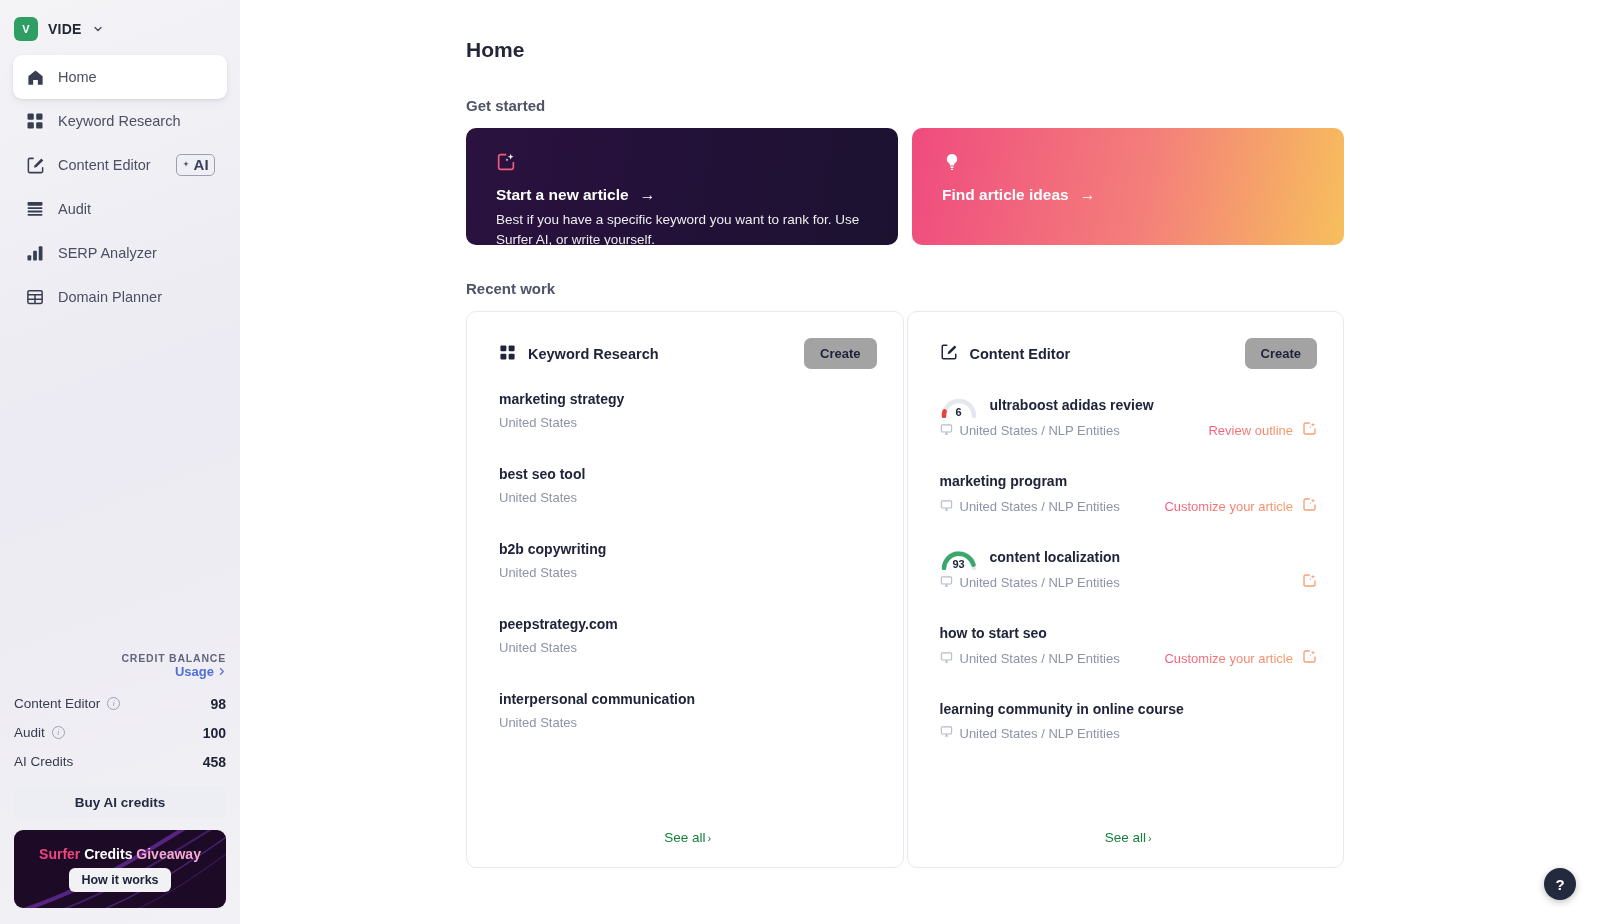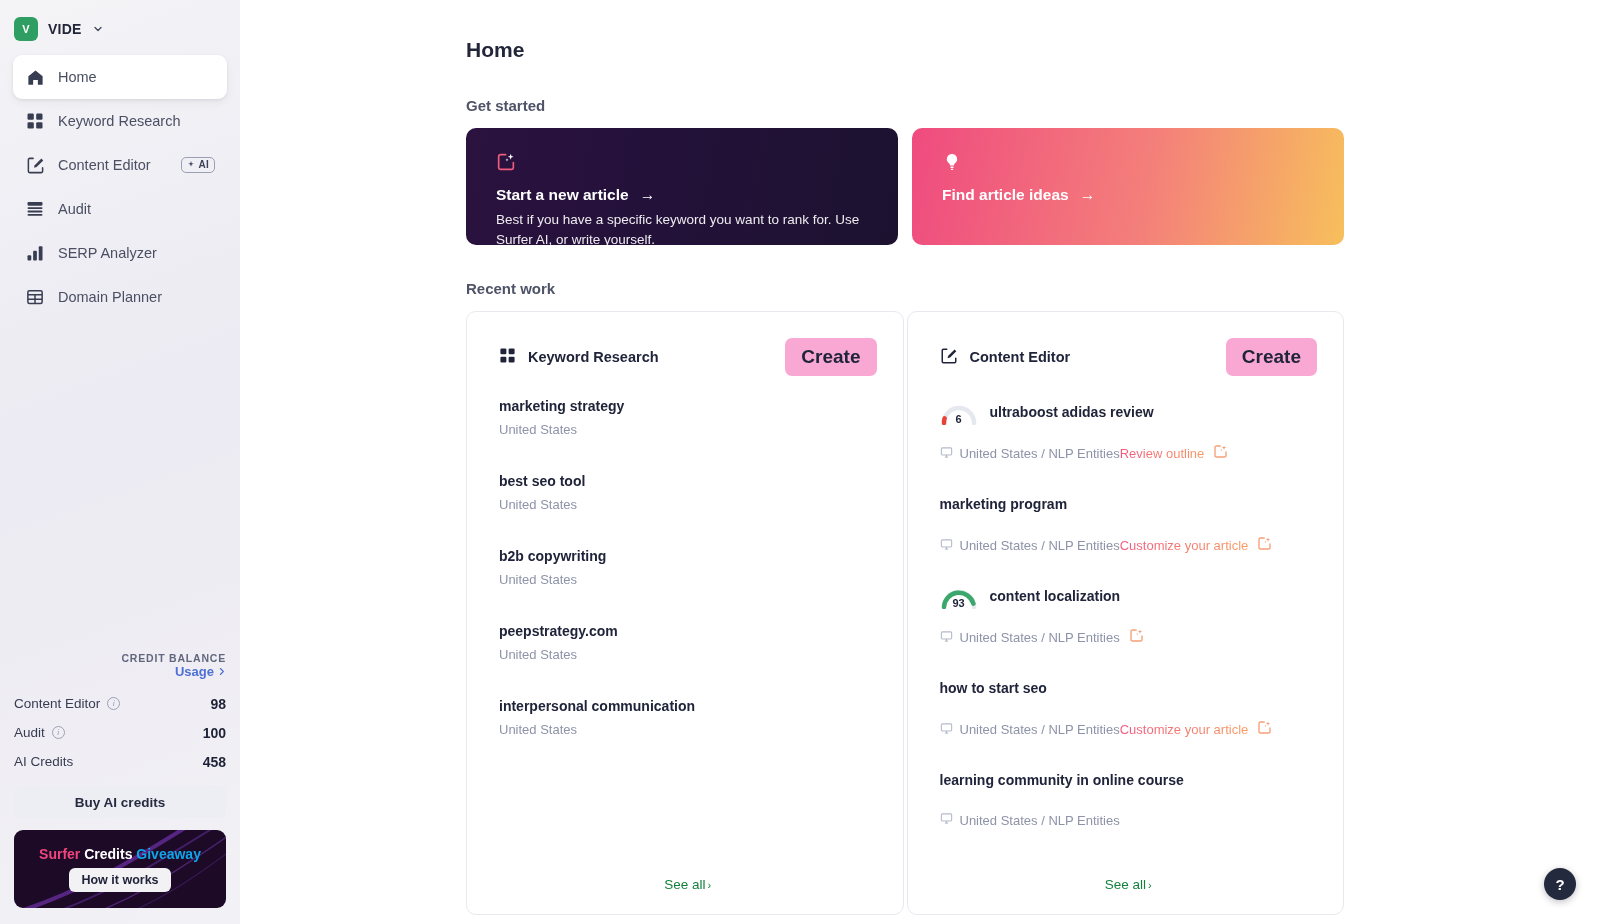--- a/index.html
+++ b/index.html
@@ -41,21 +41,21 @@
     position: relative;
   }
   .nav-item.active {
     background: #ffffff;
     box-shadow: 0 1px 3px rgba(28,30,48,.09), 0 4px 10px rgba(28,30,48,.05);
   }
   .nav-item .ico { width: 20px; height: 20px; display:flex; align-items:center; justify-content:center; color:#383d52; flex:0 0 20px;}
   .nav-label { flex: 1; }
   .ai-badge {
     border: 1px solid #9aa0b4; border-radius: 5px;
-    font-size: 10px; font-weight: 700; color: #3c4158;
+    font-size: 15px; font-weight: 700; color: #3c4158;
     padding: 1px 5px 2px 4px; display: flex; align-items: center; gap: 2px;
     letter-spacing:.3px;
   }
 
   .sidebar-bottom { margin-top: auto; padding: 0 14px 16px 14px; }
   .credit-head {
     display: flex; align-items: flex-end; justify-content: space-between;
     margin-bottom: 10px;
     flex-direction: column;
   }
@@ -81,21 +81,21 @@
   }
   .promo {
     margin-top: 12px; height: 78px; border-radius: 9px;
     background: #1c0a26; position: relative; overflow: hidden;
     display: flex; flex-direction: column; align-items: center; justify-content: center; gap: 6px;
   }
   .promo svg.swoosh { position: absolute; inset: 0; width: 100%; height: 100%; }
   .promo-title { font-size: 14px; font-weight: 700; position: relative; z-index: 2; }
   .promo-title .s1 { color: #f0457f; }
   .promo-title .s2 { color: #ffffff; }
-  .promo-title .s3 { color: #0ea5e9; }
+  .promo-title .s3 { color: #f9a8d4; }
   .promo-btn {
     position: relative; z-index: 2;
     background: #f2f2f5; border: none; border-radius: 6px;
     font-size: 12.5px; font-weight: 700; color: #20243a;
     padding: 5px 12px; cursor: pointer; font-family: inherit;
   }
 
   
   .main { flex: 1; height: 924px; overflow: hidden; position: relative; background: #fff; }
   .main-inner { width: 878px; margin-left: 226px; padding-top: 38px; }
@@ -116,38 +116,38 @@
   .recent-row { display: flex; }
   .recent-card {
     flex: 1; border: 1px solid #e7e9ef; border-radius: 10px;
     min-height: 557px; padding: 26px 26px 0 32px;
     display: flex; flex-direction: column; background:#fff;
   }
   .recent-card + .recent-card { margin-left: 3px; }
   .rc-head { display: flex; align-items: center; justify-content: space-between; margin-bottom: 22px; }
   .rc-title { display: flex; align-items: center; gap: 12px; font-size: 14.5px; font-weight: 700; color: #20243a; }
   .create-btn {
-    background: #f9a8d4; border: none; border-radius: 7px;
-    font-size: 19px; font-weight: 700; color: #20243a;
+    background: #a3a3a3; border: none; border-radius: 7px;
+    font-size: 13px; font-weight: 700; color: #20243a;
     padding: 8px 16px; cursor: pointer; font-family: inherit;
   }
   .kw-item { margin-bottom: 36px; cursor: pointer; }
   .kw-name { font-size: 14px; font-weight: 700; color: #20243a; margin-bottom: 8px; }
   .kw-sub { font-size: 13px; color: #8d93a8; }
 
   .ce-item { margin-bottom: 27px; cursor: pointer; }
   .ce-top { display: flex; align-items: center; gap: 12px; height: 28px; }
   .gauge { width: 38px; height: 26px; position: relative; flex: 0 0 38px; }
   .gauge svg { position: absolute; top: 0; left: 0; }
   .gauge .gval {
     position: absolute; left: 0; right: 0; bottom: 0; text-align: center;
     font-size: 11px; font-weight: 700; color: #20243a;
   }
   .ce-name { font-size: 14px; font-weight: 700; color: #20243a; }
-  .ce-bottom { display: flex; align-items: center; margin-top: 18px; }
+  .ce-bottom { display: flex; align-items: center; justify-content: space-between; margin-top: 2px; }
   .ce-meta { display: flex; align-items: center; gap: 7px; font-size: 13px; color: #8d93a8; }
   .ce-action { display: flex; align-items: center; gap: 9px; }
   .ce-action-text {
     font-size: 13px; font-weight: 400;
     background: linear-gradient(90deg,#f2577f 0%,#f79c5f 100%);
     -webkit-background-clip: text; background-clip: text; color: transparent;
   }
   .see-all {
     margin-top: auto; padding: 22px 0 22px 0; text-align: center;
     font-size: 13.5px; color: #15803d; font-weight: 400; cursor: pointer;

